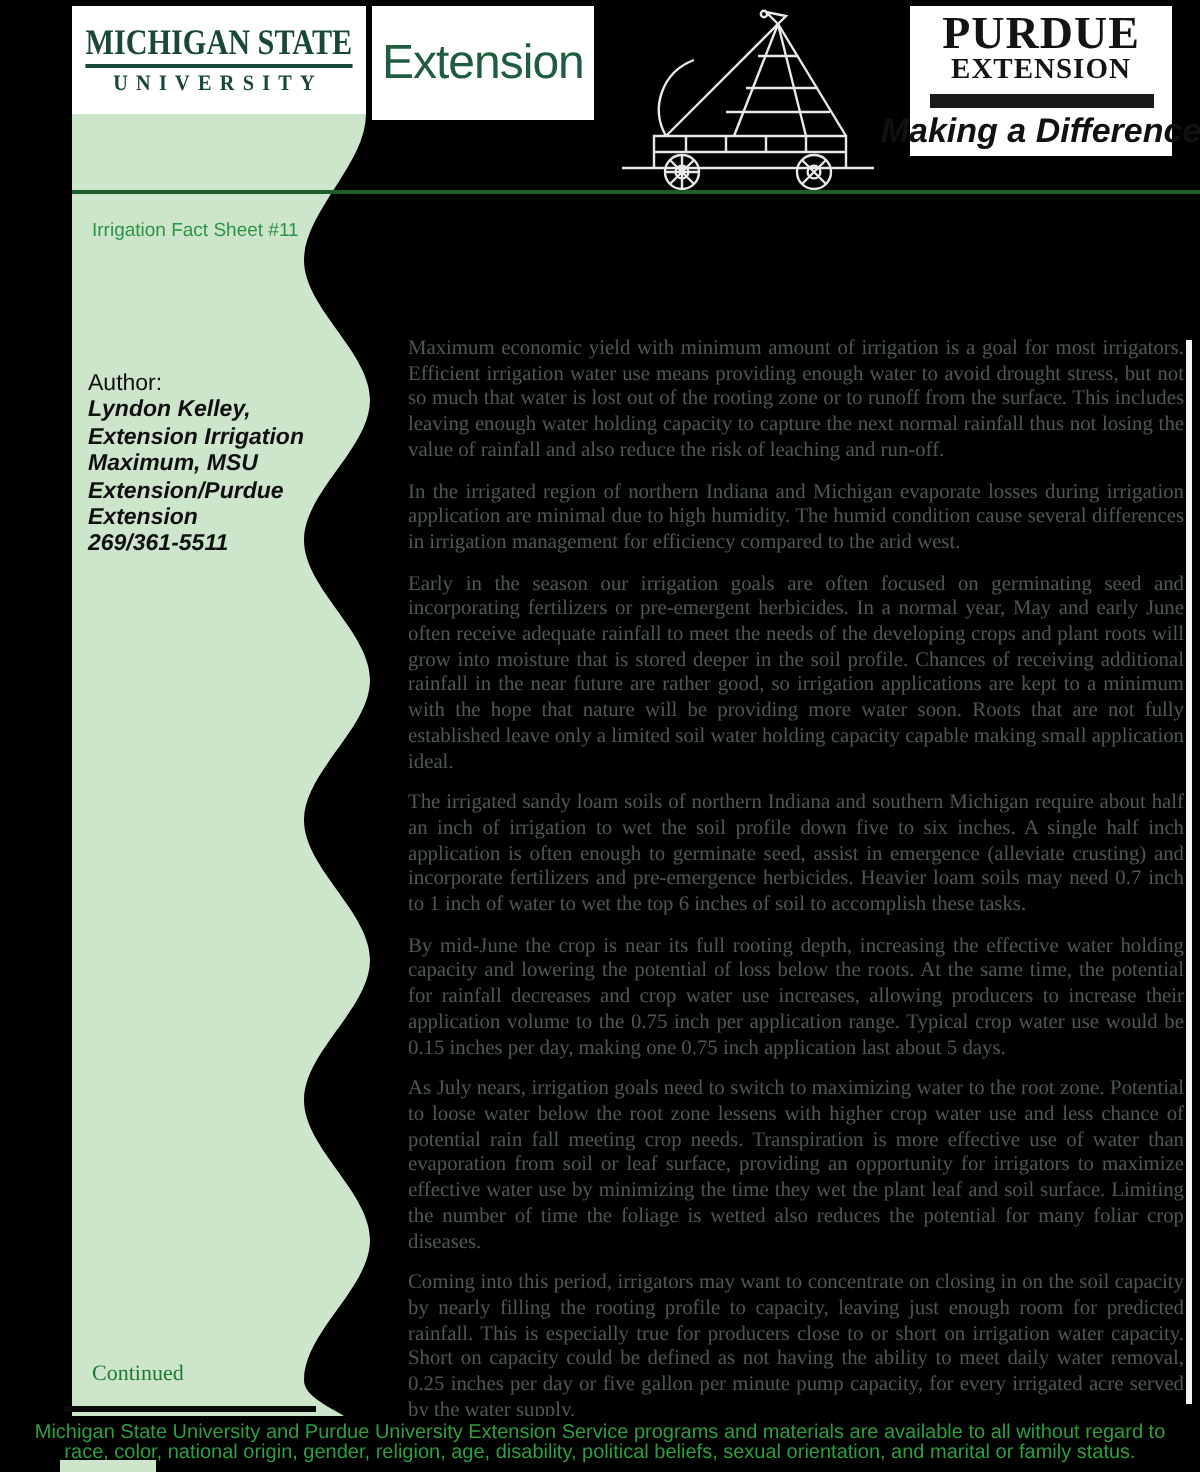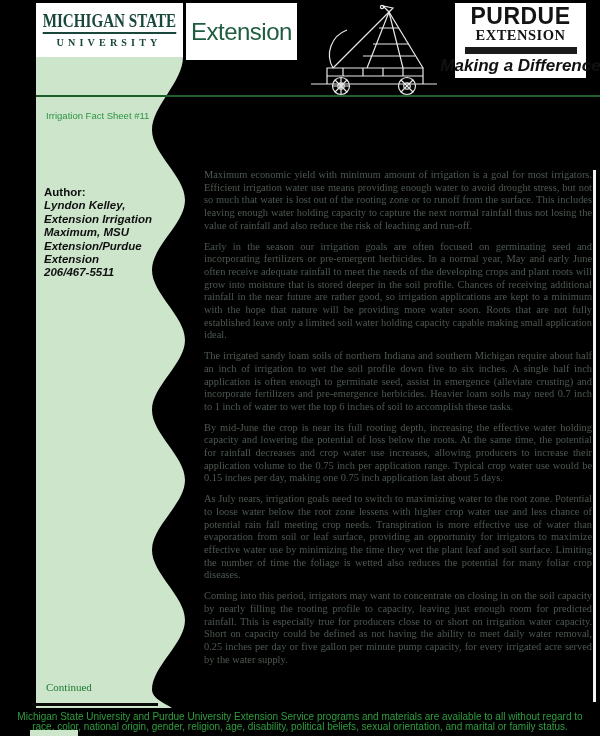--- a/index.html
+++ b/index.html
@@ -12,34 +12,34 @@
   .msu-line1{font-family:"Liberation Serif",serif;font-weight:bold;font-size:18px;
              color:#1a473c;transform:scaleX(.84);transform-origin:center;
              border-bottom:2px solid #1a473c;line-height:1.05;padding-bottom:1px;white-space:nowrap;}
   .msu-line2{font-family:"Liberation Serif",serif;font-weight:bold;font-size:11px;color:#1a473c;
              letter-spacing:4.5px;margin-top:2px;transform:scaleX(.92);white-space:nowrap;}
   .ext-box{position:absolute;left:186px;top:3px;width:111px;height:57px;background:#fff;
            display:flex;align-items:center;}
   .ext-word{font-size:24px;color:#1f5c40;padding-left:5px;letter-spacing:-.5px;}
   .purdue-box{position:absolute;left:455px;top:3px;width:131px;height:75px;background:#fff;
               display:flex;flex-direction:column;align-items:center;justify-content:center;}
-  .purdue-l1{font-family:Liberation Sans, sans-serif;font-weight:bold;font-size:23px;color:#141414;
+  .purdue-l1{font-family:Liberation Serif, serif;font-weight:bold;font-size:23px;color:#141414;
              line-height:1;letter-spacing:.5px;}
   .purdue-l2{font-family:"Liberation Serif",serif;font-weight:bold;font-size:14.5px;color:#141414;
              line-height:1.1;letter-spacing:.5px;}
   .purdue-bar{width:112px;height:7px;background:#1a1a1a;margin:3px 0 2px 0;}
   .purdue-tag{font-style:italic;font-weight:bold;font-size:17px;color:#111;white-space:nowrap;}
   .equip{position:absolute;left:303px;top:4px;width:142px;height:93px;}
   .green-rule{position:absolute;left:36px;top:95px;width:564px;height:2px;background:#1e5e2a;}
 
   
   .sidebar-svg{position:absolute;left:0;top:0;width:600px;height:736px;}
   .factsheet-label{position:absolute;left:46px;top:110px;font-size:9.5px;color:#2e9444;}
   .author-block{position:absolute;left:44px;top:186px;width:130px;color:#101010;}
-  .author-heading{font-weight:bold;font-size:11.5px;line-height:13.4px;}
+  .author-heading{font-weight:normal;font-size:11.5px;line-height:13.4px;}
   .author-line{font-weight:bold;font-style:italic;font-size:11.5px;line-height:13.4px;display:block;}
   .continued-label{position:absolute;left:46px;top:681px;font-family:"Liberation Serif",serif;
                    font-size:11px;color:#1d7a30;}
   .sidebar-endline{position:absolute;left:32px;top:703px;width:126px;height:2.5px;background:#0a0a0a;}
 
   
   .content{position:absolute;left:204px;top:169px;width:388px;}
   .content p{margin:0 0 8px 0;font-family:Liberation Serif, serif;font-size:10.4px;
              line-height:12.7px;color:#4d5950;text-align:justify;}
   .right-strip{position:absolute;left:593px;top:170px;width:3px;height:532px;background:#f2f2f2;}
@@ -106,28 +106,29 @@
 
   <div class="factsheet-label">Irrigation Fact Sheet #11</div>
 
   <div class="author-block">
     <div class="author-heading">Author:</div>
     <span class="author-line">Lyndon Kelley,</span>
     <span class="author-line">Extension Irrigation</span>
     <span class="author-line">Maximum, MSU</span>
     <span class="author-line">Extension/Purdue</span>
     <span class="author-line">Extension</span>
-    <span class="author-line">206/467-5511</span>
+    <span class="author-line">269/361-5511</span>
   </div>
 
   <div class="continued-label">Continued</div>
   <div class="sidebar-endline"></div>
 
   <div class="content">
     <p>Maximum economic yield with minimum amount of irrigation is a goal for most irrigators.  Efficient irrigation water use means providing enough water to avoid drought stress, but not so much that water is lost out of the rooting zone or to runoff from the surface.  This includes leaving enough water holding capacity to capture the next normal rainfall thus not losing the value of rainfall and also reduce the risk of leaching and run-off.</p>
+    <p>In the irrigated region of northern Indiana and Michigan evaporate losses during irrigation application are minimal due to high humidity.  The humid condition cause several differences in irrigation management for efficiency compared to the arid west.</p>
     <p>Early in the season our irrigation goals are often focused on germinating seed and incorporating fertilizers or pre-emergent herbicides.  In a normal year, May and early June often receive adequate rainfall to meet the needs of the developing crops and plant roots will grow into moisture that is stored deeper in the soil profile.  Chances of receiving additional rainfall in the near future are rather good, so irrigation applications are kept to a minimum with the hope that nature will be providing more water soon.  Roots that are not fully established leave only a limited soil water holding capacity capable making small application ideal.</p>
     <p>The irrigated sandy loam soils of northern Indiana and southern Michigan require about half an inch of irrigation to wet the soil profile down five to six inches.  A single half inch application is often enough to germinate seed, assist in emergence (alleviate crusting) and incorporate fertilizers and pre-emergence herbicides.  Heavier loam soils may need 0.7 inch to 1 inch of water to wet the top 6 inches of soil to accomplish these tasks.</p>
     <p>By mid-June the crop is near its full rooting depth, increasing the effective water holding capacity and lowering the potential of loss below the roots.  At the same time, the potential for rainfall decreases and crop water use increases, allowing producers to increase their application volume to the 0.75 inch per application range.  Typical crop water use would be 0.15 inches per day, making one 0.75 inch application last about 5 days.</p>
     <p>As July nears, irrigation goals need to switch to maximizing water to the root zone.  Potential to loose water below the root zone lessens with higher crop water use and less chance of potential rain fall meeting crop needs.  Transpiration is more effective use of water than evaporation from soil or leaf surface, providing an opportunity for irrigators to maximize effective water use by minimizing the time they wet the plant leaf and soil surface.  Limiting the number of time the foliage is wetted also reduces the potential for many foliar crop diseases.</p>
     <p>Coming into this period, irrigators may want to concentrate on closing in on the soil capacity by nearly filling the rooting profile to capacity, leaving just enough room for predicted rainfall.  This is especially true for producers close to or short on irrigation water capacity.  Short on capacity could be defined as not having the ability to meet daily water removal, 0.25 inches per day or five gallon per minute pump capacity, for every irrigated acre served by the water supply.</p>
   </div>
 
   <div class="right-strip"></div>
 
   <div class="footer">

